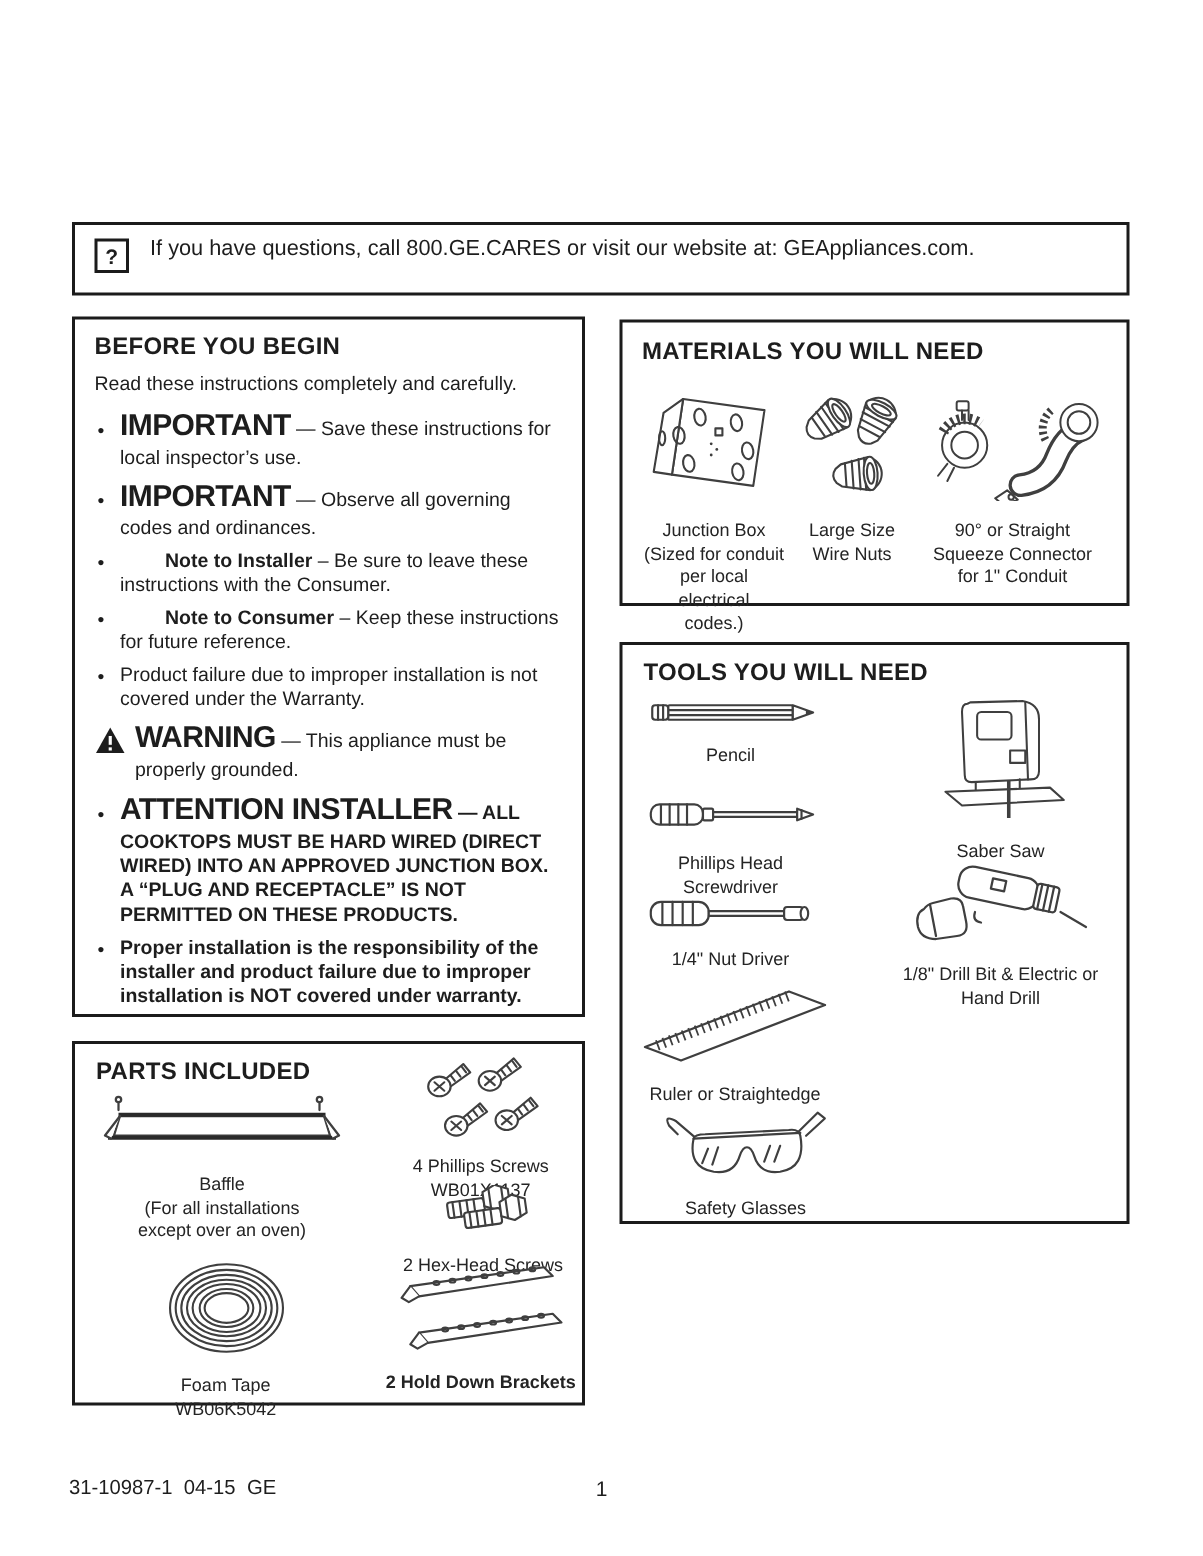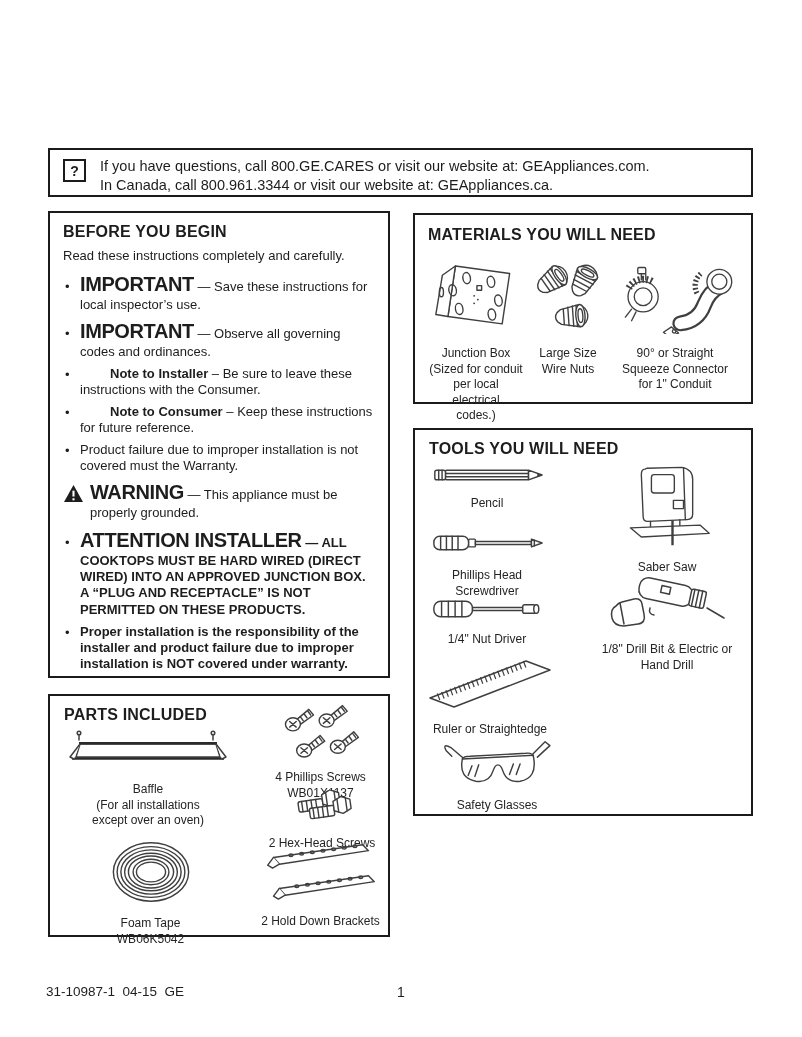--- a/index.html
+++ b/index.html
@@ -58,21 +58,20 @@
 </head>
 <body>
 
 <div class="page">
 
 
   <div class="box qbox">
     <div class="qicon">?</div>
     <div class="qtext">
       <div>If you have questions, call 800.GE.CARES or visit our website at: GEAppliances.com.</div>
-      <div>In Canada, call 800.961.3344 or visit our website at: GEAppliances.ca.</div>
     </div>
   </div>
 
   <div class="box before">
     <div class="sec-h">BEFORE YOU BEGIN</div>
     <div class="intro">Read these instructions completely and carefully.</div>
 
     <div class="b-item big">
       <span class="dot">•</span>
       <span class="lead-big">IMPORTANT</span><span> — Save these instructions for local inspector’s use.</span>
@@ -88,21 +87,21 @@
       <span class="lead-bold">Note to Installer</span><span> – Be sure to leave these instructions with the Consumer.</span>
     </div>
 
     <div class="b-item">
       <span class="dot">•</span>
       <span class="lead-bold">Note to Consumer</span><span> – Keep these instructions for future reference.</span>
     </div>
 
     <div class="b-item">
       <span class="dot">•</span>
-      <span>Product failure due to improper installation is not covered must the Warranty.</span>
+      <span>Product failure due to improper installation is not covered under the Warranty.</span>
     </div>
 
     <div class="warning-row">
       <span class="tri">
         <svg width="21" height="19" viewBox="0 0 22 20">
           <path d="M11 1 L21 19 H1 Z" fill="#1d1d1d"></path>
           <rect x="9.9" y="7" width="2.2" height="6.2" fill="#fff"></rect>
           <rect x="9.9" y="15" width="2.2" height="2.2" fill="#fff"></rect>
         </svg>
       </span>
@@ -368,21 +367,21 @@
               <path class="ln" d="M4.5 -12 L4.5 2 M13.5 -12 L13.5 2"></path>
             </g>
           </defs>
           <use href="#hx" transform="translate(34,15) rotate(-8)"></use>
           <use href="#hx" transform="translate(46,22) rotate(-8)"></use>
         </svg>
       </div>
       <div class="cap">2 Hex-Head Screws</div>
     </div>
 
-    <div class="abs-item" style="left:198px;top:144px;width:145px;">
+    <div class="abs-item" style="left:198px;top:144px;width:145px;font-weight:bold;">
       <div class="ic">
         <svg width="116" height="62" viewBox="0 0 118 64">
           <defs>
             <g id="hb">
               <path class="lnf" d="M8 16 L100 3 L106 9 L14 23 Z"></path>
               <path class="lnf" d="M8 16 L2 24 L7 27 L14 23"></path>
               <ellipse class="ln" cx="26" cy="13.8" rx="2" ry="1.3"></ellipse>
               <ellipse class="ln" cx="37" cy="12.2" rx="2" ry="1.3"></ellipse>
               <ellipse class="ln" cx="48" cy="10.7" rx="2" ry="1.3"></ellipse>
               <ellipse class="ln" cx="59" cy="9.1" rx="2" ry="1.3"></ellipse>

